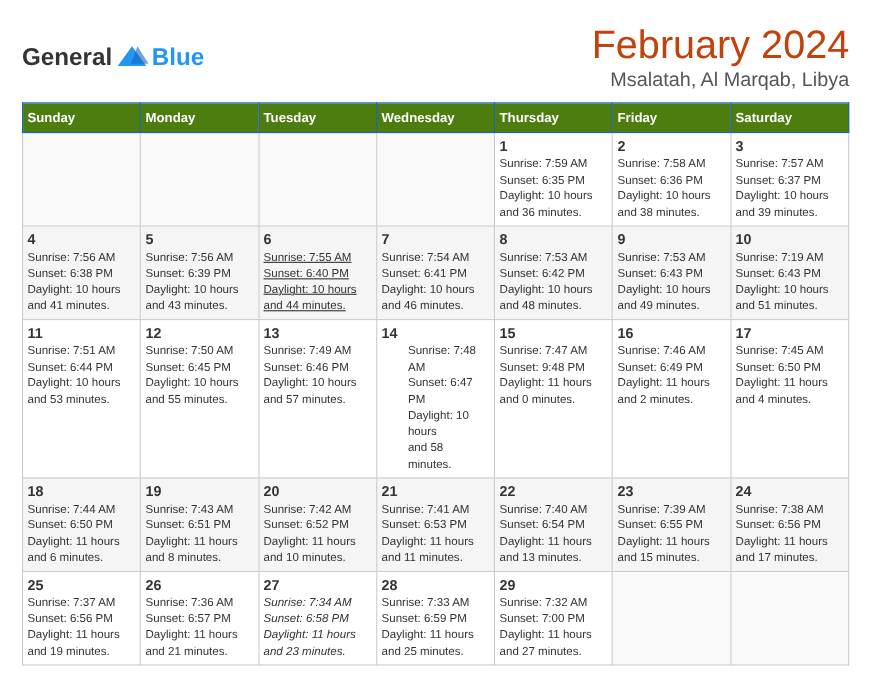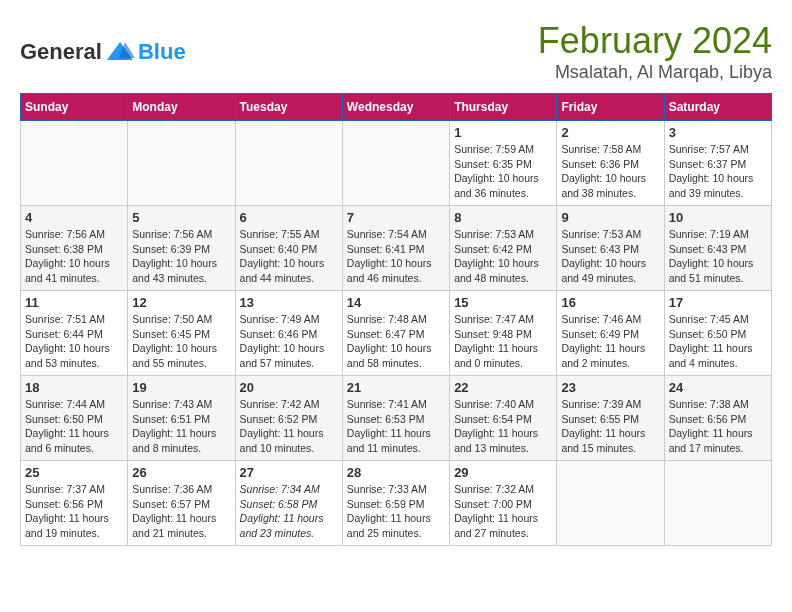--- a/index.html
+++ b/index.html
@@ -34,33 +34,33 @@
       height: 24px;
       margin: 0 3px;
       display: inline-block;
     }
     .title-section {
       text-align: right;
     }
     .calendar-title {
       font-size: 36px;
       font-weight: normal;
-      color: #4d7c0f;
+      color: #c2410c;
     }
     .calendar-subtitle {
       font-size: 18px;
       color: #555;
     }
     .calendar {
       width: 100%;
       border-collapse: collapse;
       font-size: 11px;
     }
     .calendar th {
-      background-color: #be185d;
+      background-color: #4d7c0f;
       color: white;
       padding: 6px 4px;
       text-align: left;
       font-weight: bold;
       font-size: 12px;
       border: 1px solid #1565C0;
     }
     .calendar td {
       border: 1px solid #ccc;
       vertical-align: top;
@@ -157,21 +157,21 @@
         </td>
         <td>
           <div class="day-number">5</div>
           <div class="day-info" style="white-space: pre-line;">Sunrise: 7:56 AM
 Sunset: 6:39 PM
 Daylight: 10 hours
 and 43 minutes.</div>
         </td>
         <td>
           <div class="day-number">6</div>
-          <div class="day-info" style="white-space: pre-line;">Sunrise: 7:55 AM
+          <div class="day-info" style="white-space: pre-line; text-decoration: underline;">Sunrise: 7:55 AM
 Sunset: 6:40 PM
 Daylight: 10 hours
 and 44 minutes.</div>
         </td>
         <td>
           <div class="day-number">7</div>
           <div class="day-info" style="white-space: pre-line;">Sunrise: 7:54 AM
 Sunset: 6:41 PM
 Daylight: 10 hours
 and 46 minutes.</div>
@@ -215,21 +215,21 @@
         </td>
         <td>
           <div class="day-number">13</div>
           <div class="day-info" style="white-space: pre-line;">Sunrise: 7:49 AM
 Sunset: 6:46 PM
 Daylight: 10 hours
 and 57 minutes.</div>
         </td>
         <td>
           <div class="day-number">14</div>
-          <div class="day-info" style="white-space: pre-line;">Sunrise: 7:48 AM
+          <div class="day-info" style="white-space: pre-line; margin-left: 24px;">Sunrise: 7:48 AM
 Sunset: 6:47 PM
 Daylight: 10 hours
 and 58 minutes.</div>
         </td>
         <td>
           <div class="day-number">15</div>
           <div class="day-info" style="white-space: pre-line;">Sunrise: 7:47 AM
 Sunset: 9:48 PM
 Daylight: 11 hours
 and 0 minutes.</div>

